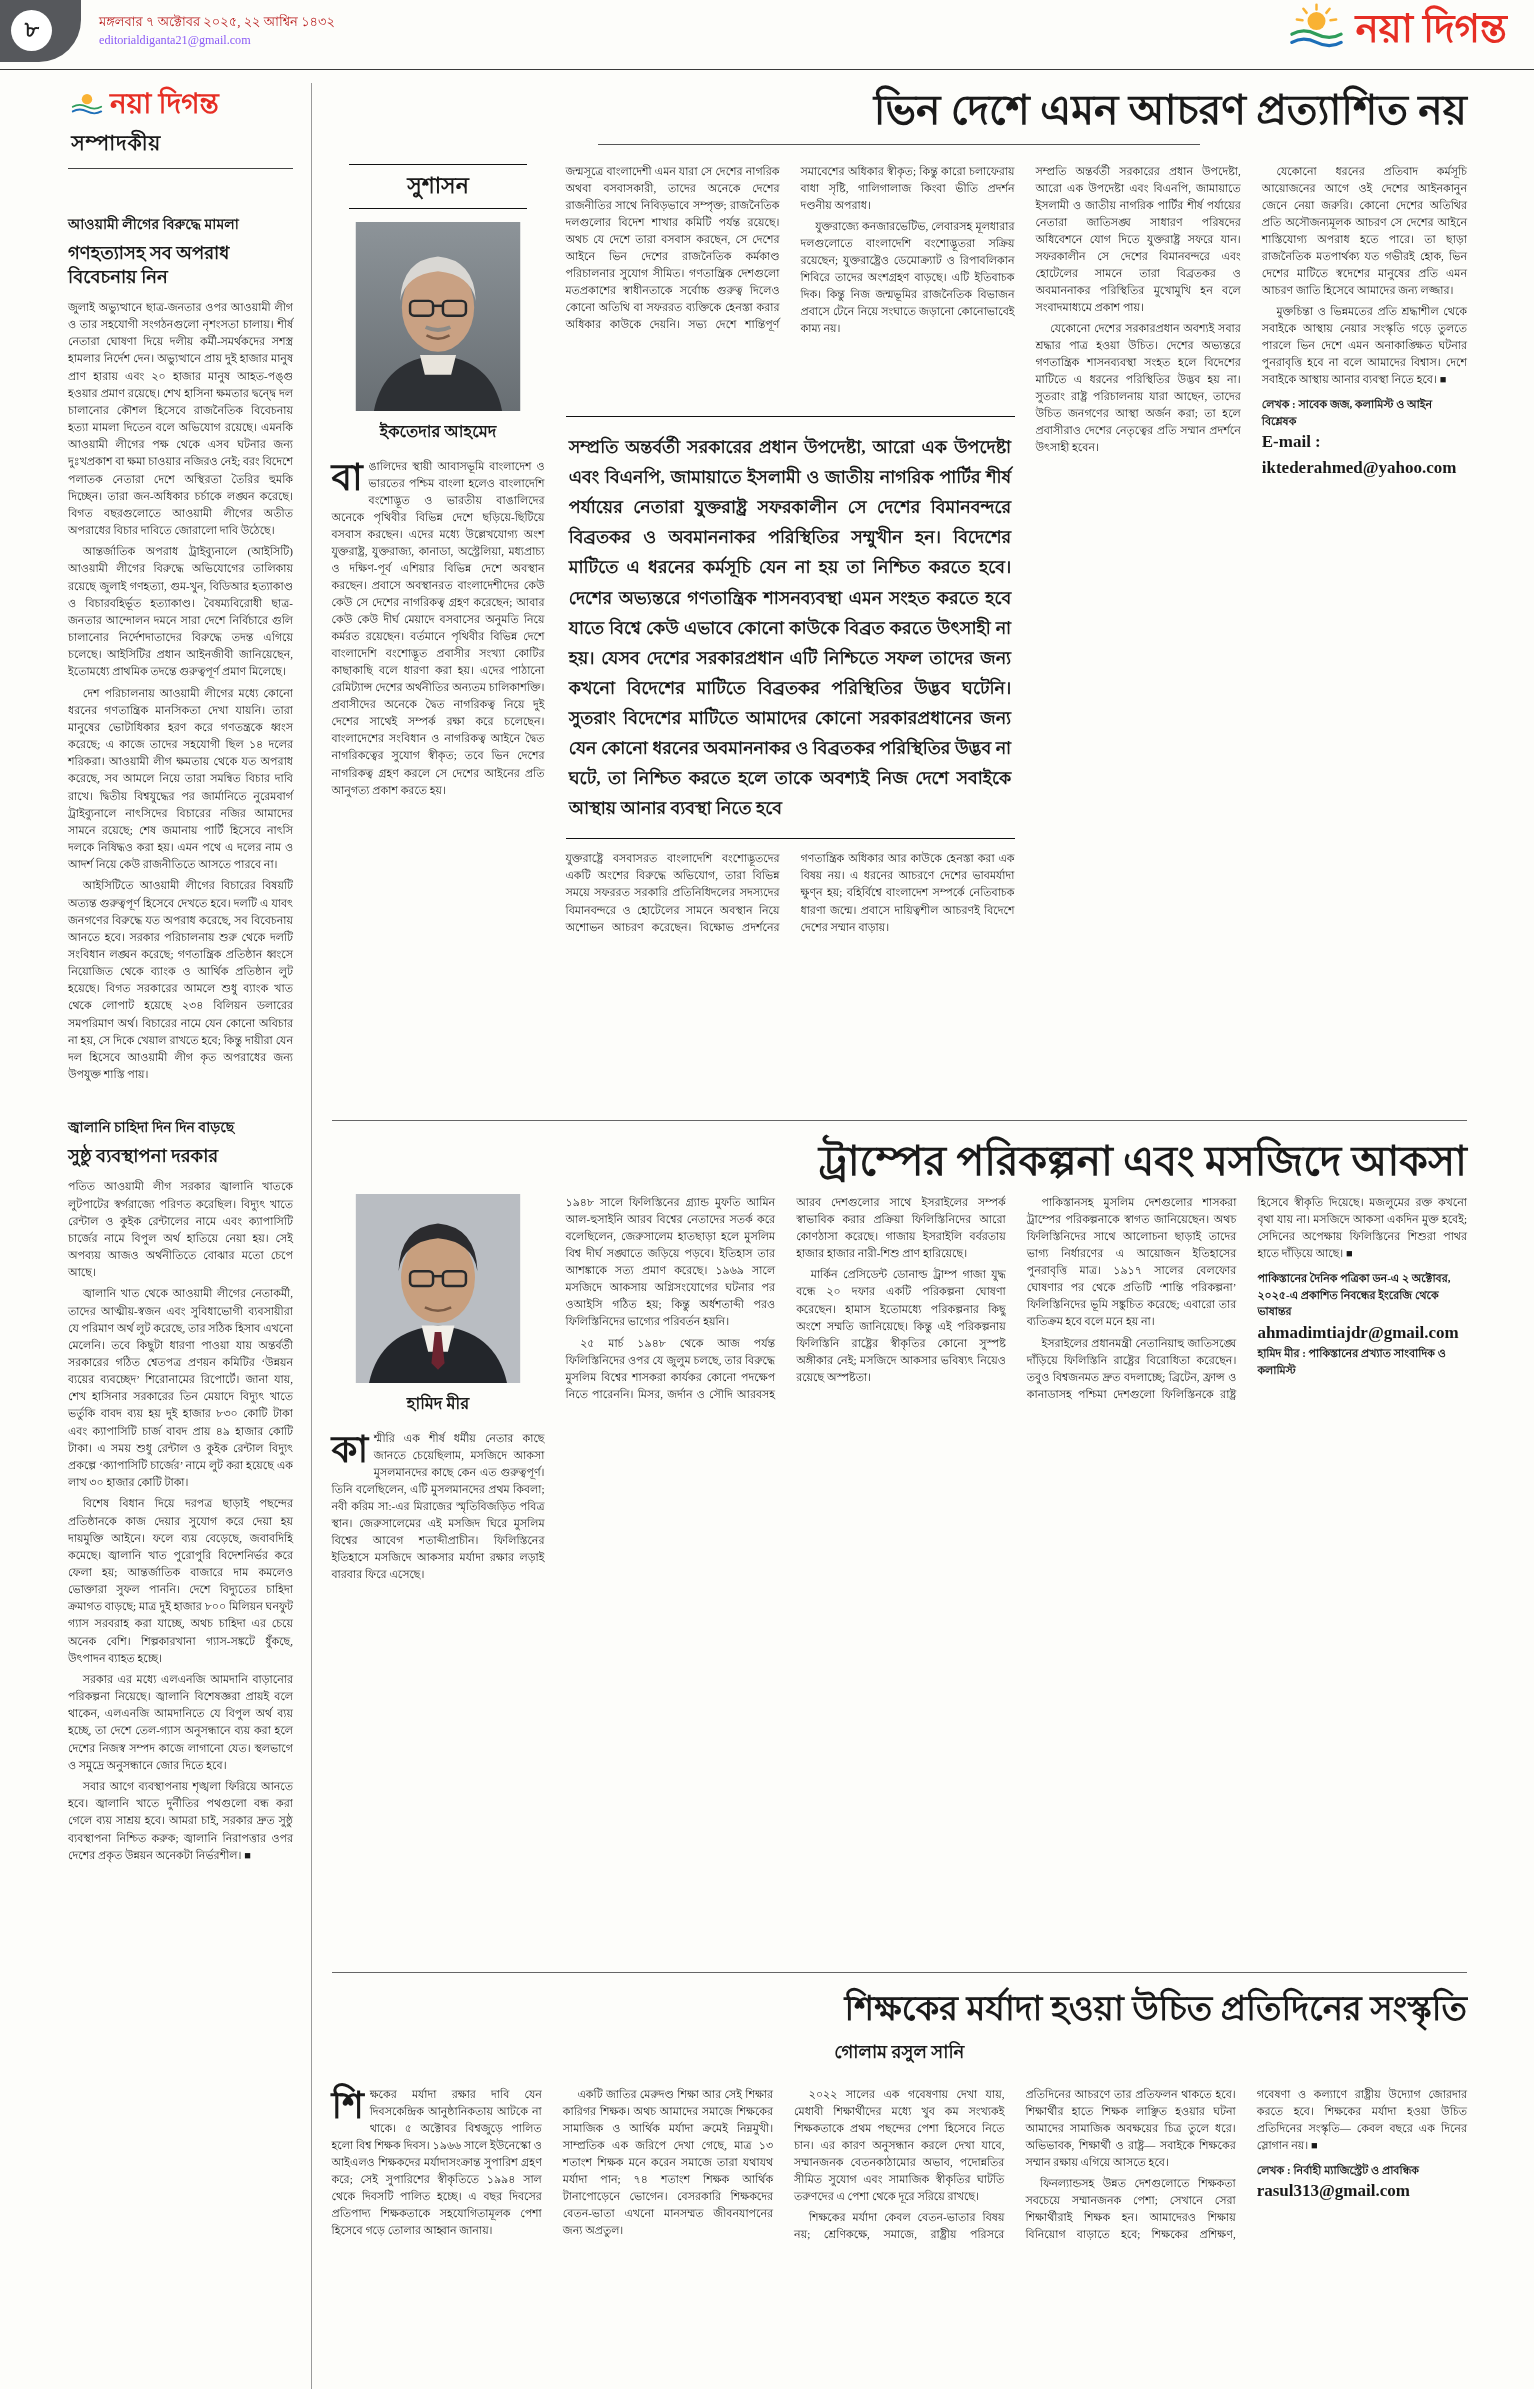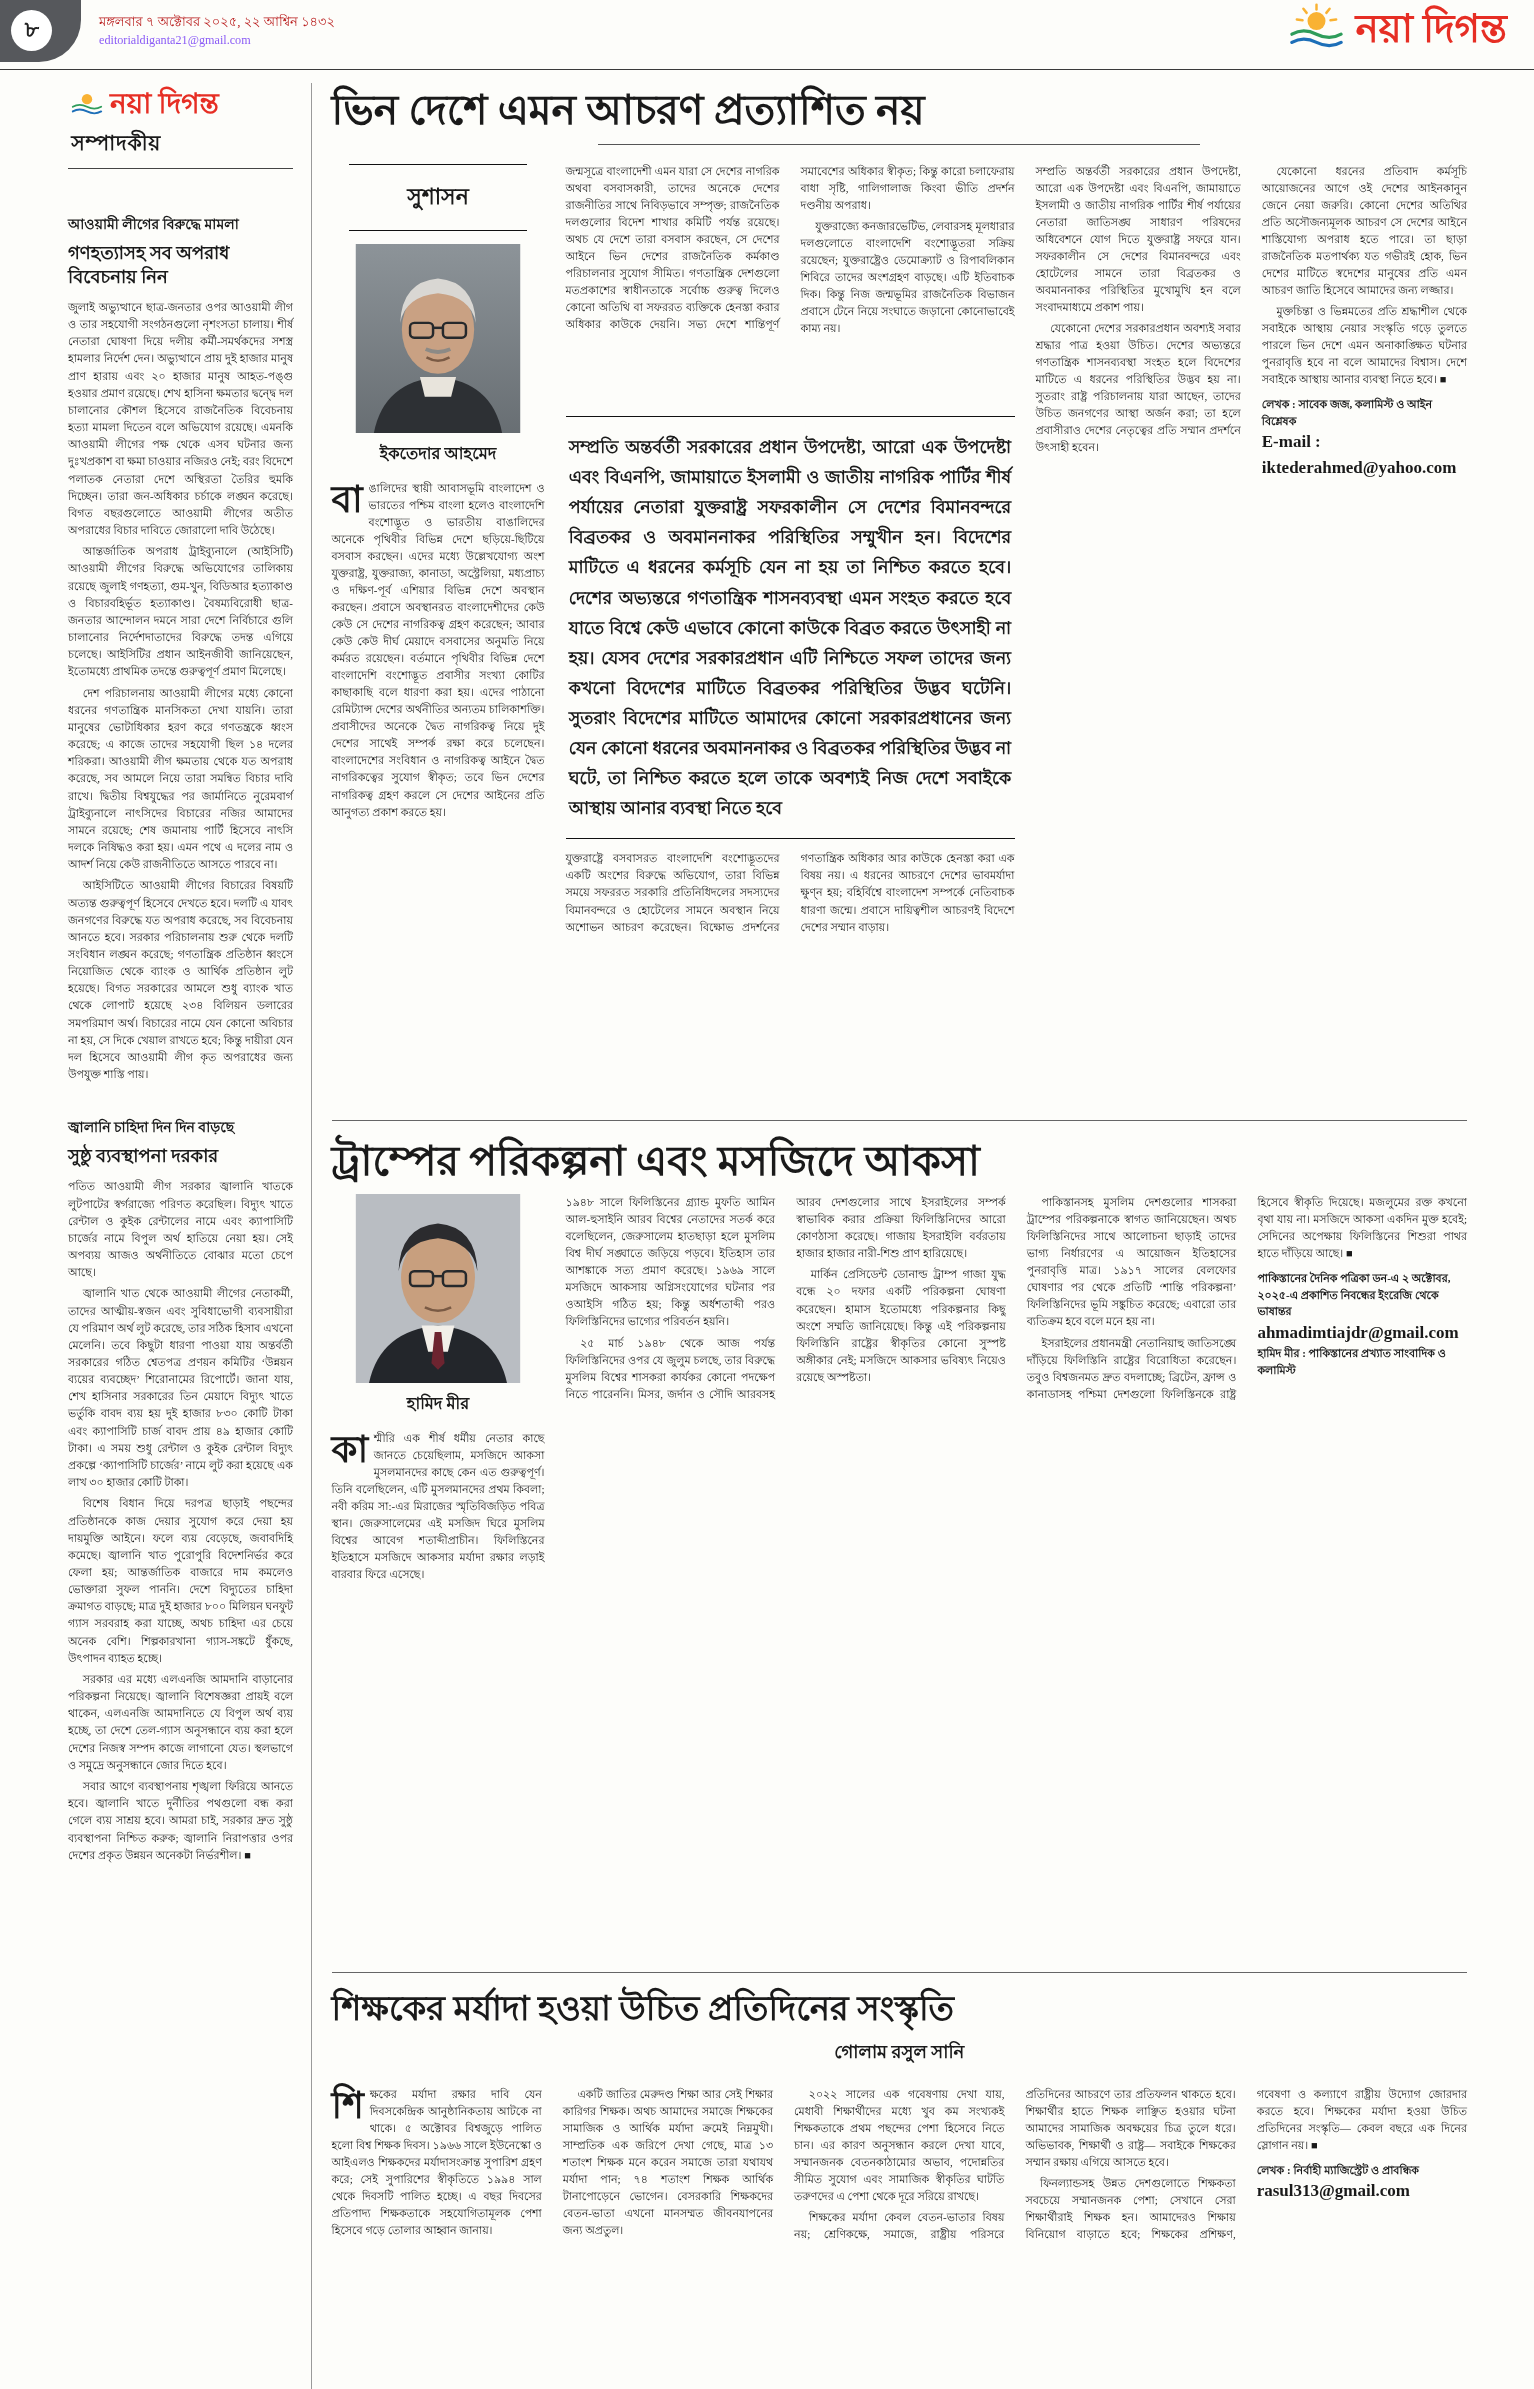--- a/index.html
+++ b/index.html
@@ -34,39 +34,39 @@
   .ed-section-title { font-size:20.4px; font-weight:bold; margin:1.6px 0 6.5px 3.3px; letter-spacing:0.8px; }
   .ed-rule { border:none; border-top:0.8px solid #444; margin:0 0 44px 0; }
   .ed-kicker { font-size:14px; font-weight:bold; margin:0 0 4.9px 0; }
   .ed-headline { font-size:18px; font-weight:bold; line-height:1.3; margin:0 0 9.8px 0; }
   .ed-body p { font-size:11px; line-height:1.56; text-align:justify; margin:0 0 4.1px 0; text-indent:14.7px; }
   .ed-body p:first-child { text-indent:0; }
   .ed-item-2 { margin-top:33px; }
   
   .main-col { flex:1; padding-left:19.5px; }
   .article-headline {
-    font-size:41px; font-weight:bold; text-align:left; line-height:1.2;
+    font-size:41px; font-weight:bold; text-align:right; line-height:1.2;
     margin:3.3px 0 8.1px 0;
   }
   .headline-underline { width:602px; margin:4.9px auto 18px auto; border:none; border-top:0.8px solid #555; }
   .article-divider { border:none; border-top:0.8px solid #666; margin:21px 0 16.3px 0; }
   
   .a1-grid { display:flex; gap:21px; min-height:936px; }
   .a1-c1 { flex:0 0 213px; }
   .a1-mid { flex:0 0 449px; display:flex; flex-direction:column; }
   .a1-right { flex:1; }
   .cols2 { column-count:2; column-gap:21px; }
   .cols4 { column-count:4; column-gap:21px; }
   .cols5 { column-count:5; column-gap:21px; }
   .body-text p { font-size:11px; line-height:1.55; text-align:justify; margin:0 0 4.1px 0; text-indent:14.7px; }
   .body-text p.lead { text-indent:0; }
   .col-label {
     width:84%; margin:1.6px auto 13px auto; text-align:center;
     border-top:1.6px solid #111; border-bottom:1.6px solid #111;
-    font-size:22px; font-weight:bold; padding:14px 0;
+    font-size:22px; font-weight:bold; padding:3px 0;
   }
   .author-photo { display:block; width:166px; height:189px; margin:0 auto; }
   .author-name { text-align:center; font-size:16.3px; font-weight:bold; margin:8.1px 0 11.4px 0; }
   .dropcap { float:left; font-size:37px; line-height:0.85; font-weight:bold; padding:4.1px 5.7px 0 0; }
   .pull-quote {
     border-top:0.8px solid #111; border-bottom:0.8px solid #111;
     padding:14.7px 3.3px; margin:9.8px 0 11.4px 0;
     font-size:17.5px; font-weight:bold; line-height:1.72; text-align:justify;
   }
   .a1-mid-top { min-height:244px; }

